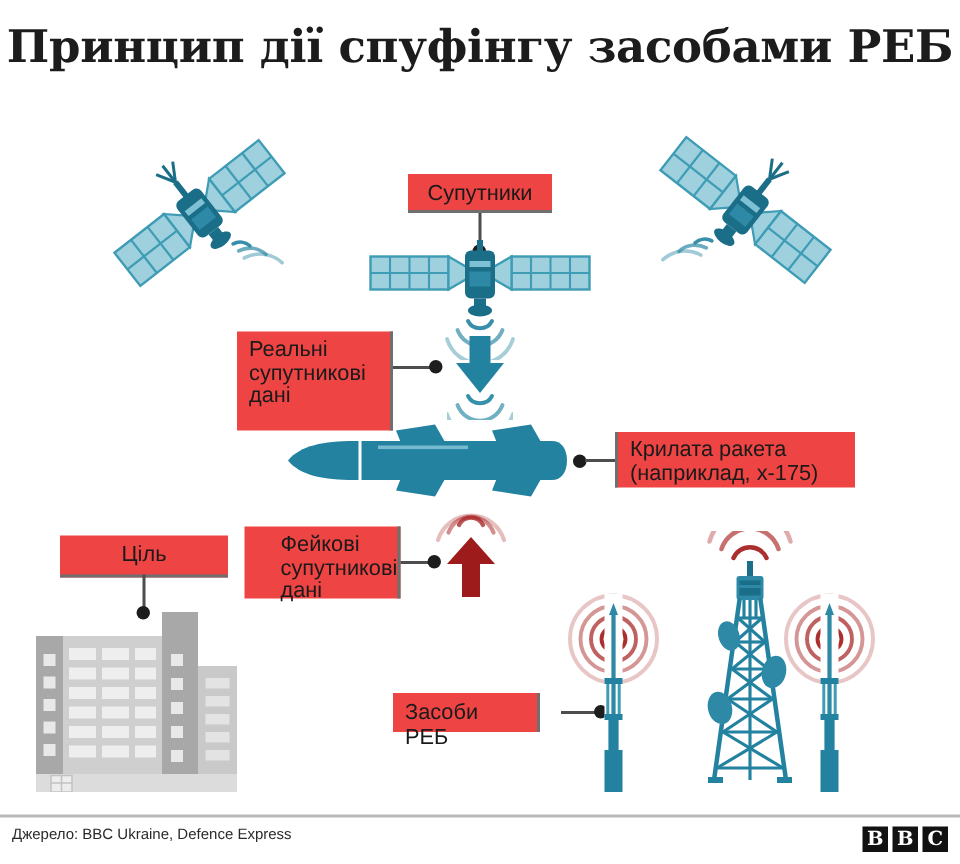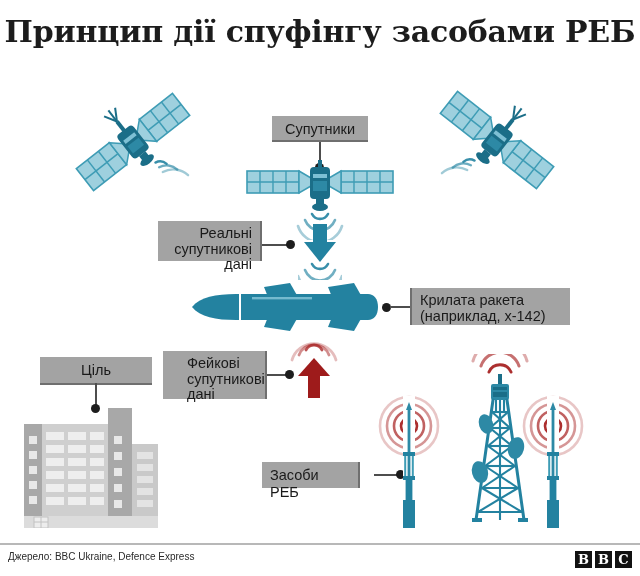--- a/index.html
+++ b/index.html
@@ -21,21 +21,21 @@
     font-weight: bold;
     font-size: 30px;
     letter-spacing: -0.2px;
     color: #1c1c1c;
     white-space: nowrap;
   }
 
   
   .lbl {
     position: absolute;
-    background: #a3a3a3;
+    background: #ef4444;
     color: #1a1a1a;
     font-size: 14.5px;
     line-height: 15.5px;
     padding: 5px 8px 5px 8px;
     white-space: pre-line;
   }
   .lbl.bord-right { border-right: 2px solid #6f6f6f; }
   .lbl.bord-left  { border-left: 2px solid #6f6f6f; }
   .lbl.bord-bottom{ border-bottom: 2px solid #6f6f6f; }
   .lbl.center { text-align: center; }
@@ -189,21 +189,21 @@
   <div class="art" style="left:292px; top:210px; width:56px; height:30px;">
     <svg width="56" height="30" viewBox="0 0 56 30">
       <g fill="none" stroke="#2d89a5" stroke-linecap="round">
         <path d="M20 4 a 9 9 0 0 0 16 0" stroke-width="2.6" opacity="0.95"></path>
         <path d="M13 10 a 16 16 0 0 0 30 0" stroke-width="2.6" opacity="0.68"></path>
         <path d="M6 16 a 23 23 0 0 0 44 0" stroke-width="2.6" opacity="0.42"></path>
       </g>
     </svg>
   </div>
 
-  <div class="lbl bord-right" style="left:158px; top:221px; width:104px; height:40px;text-align:right;">Реальні
+  <div class="lbl bord-right" style="left:158px; top:221px; width:104px; height:66px;">Реальні
 супутникові
 дані</div>
   <div class="conn-h" style="left:262px; top:244px; width:26px;"></div>
   <div class="dot" style="left:286px; top:240px;"></div>
 
   <div class="art" style="left:298px; top:224px; width:44px; height:56px;">
     <svg width="44" height="56" viewBox="0 0 44 56">
       <g fill="#2382a0">
         <rect x="15" y="0" width="14" height="20"></rect>
         <polygon points="6,18 38,18 22,38"></polygon>
@@ -233,21 +233,21 @@
 
       <line x1="48" y1="13" x2="48" y2="39" stroke="#ffffff" stroke-width="2"></line>
 
       <rect x="60" y="16" width="60" height="2.4" fill="#7ec0d4" opacity="0.9"></rect>
     </svg>
   </div>
 
   <div class="dot" style="left:382px; top:303px;"></div>
   <div class="conn-h" style="left:390px; top:306px; width:22px;"></div>
   <div class="lbl bord-left" style="left:410px; top:288px; width:160px; height:37px;">Крилата ракета
-(наприклад, х-142)</div>
+(наприклад, х-175)</div>
 
   <div class="art" style="left:290px; top:334px; width:50px; height:64px;">
     <svg width="50" height="64" viewBox="0 0 50 64">
       <g fill="none" stroke="#a82424" stroke-linecap="round">
         <path d="M2 26 a 23 23 0 0 1 44 0" stroke-width="2.8" opacity="0.30"></path>
         <path d="M9 21 a 16 16 0 0 1 30 0" stroke-width="2.8" opacity="0.52"></path>
         <path d="M16 16 a 9 9 0 0 1 16 0" stroke-width="2.8" opacity="0.78"></path>
       </g>
       <g fill="#9e1b1b">
         <polygon points="8,42 24,24 40,42"></polygon>

